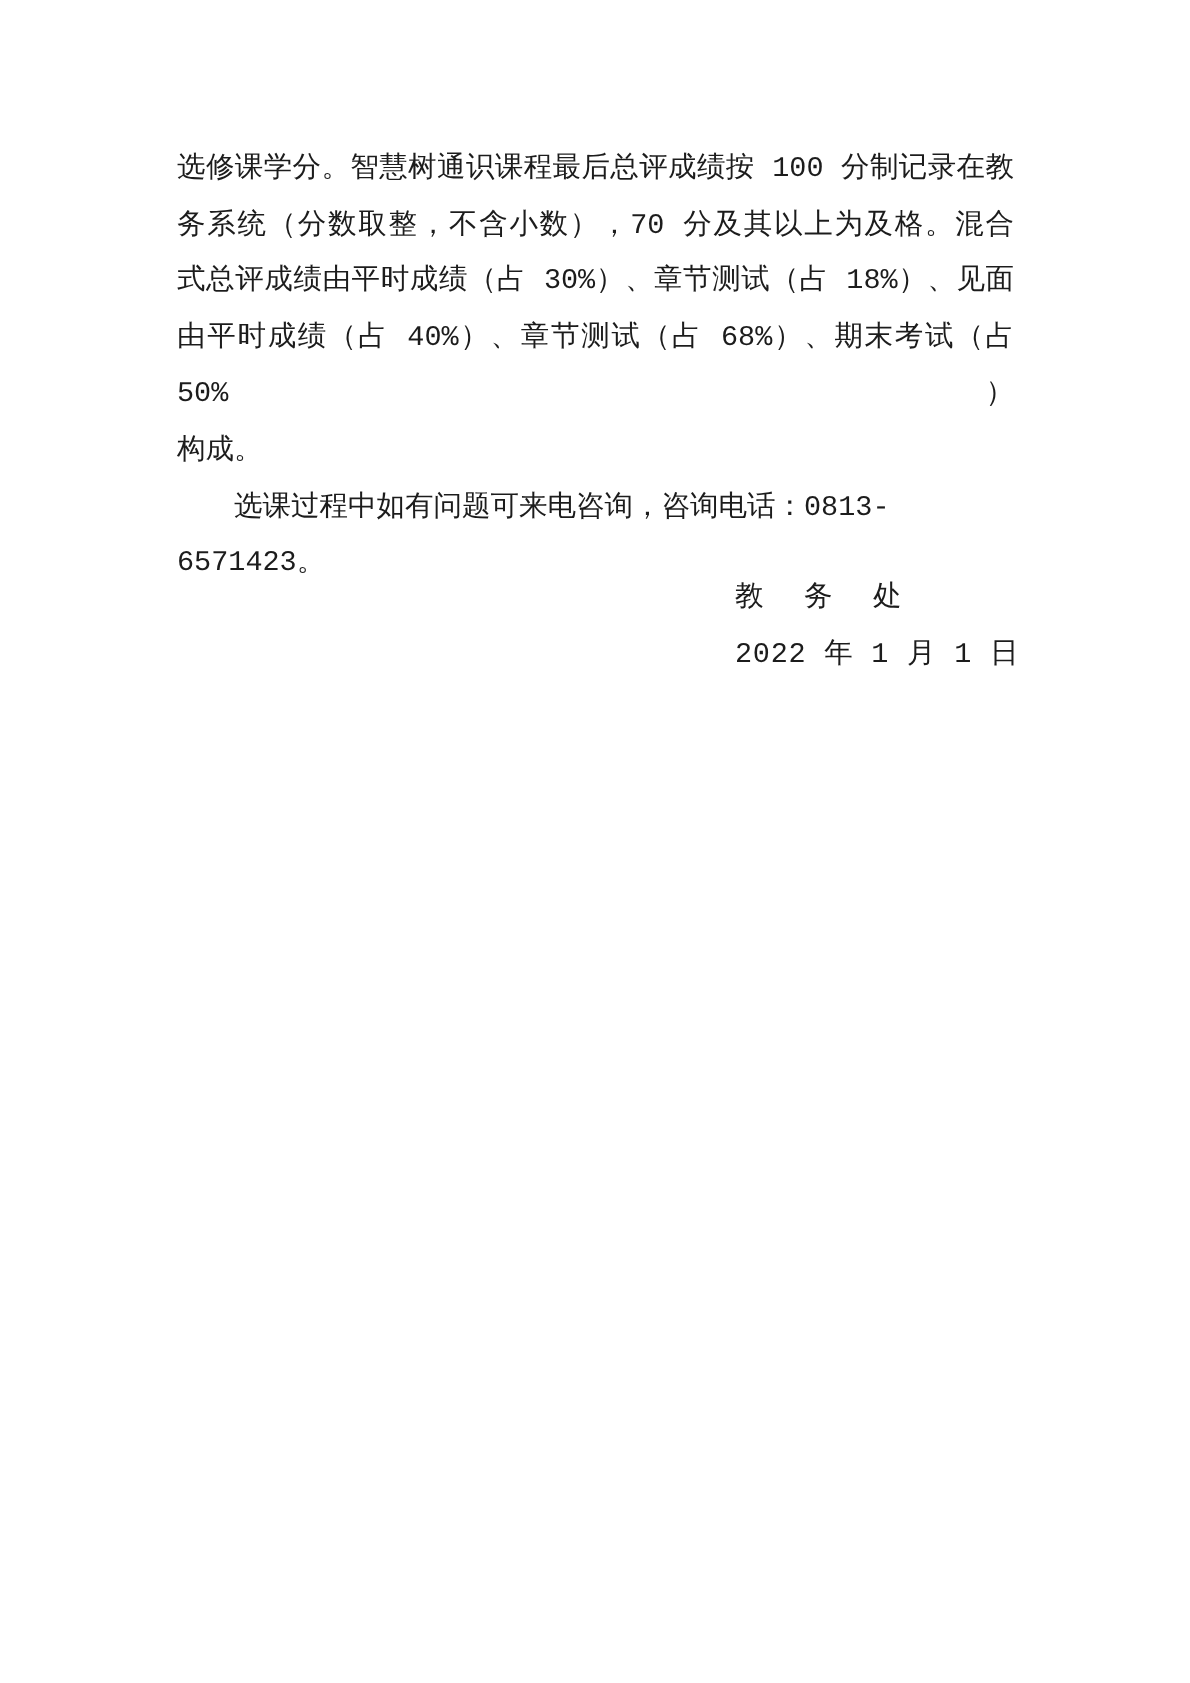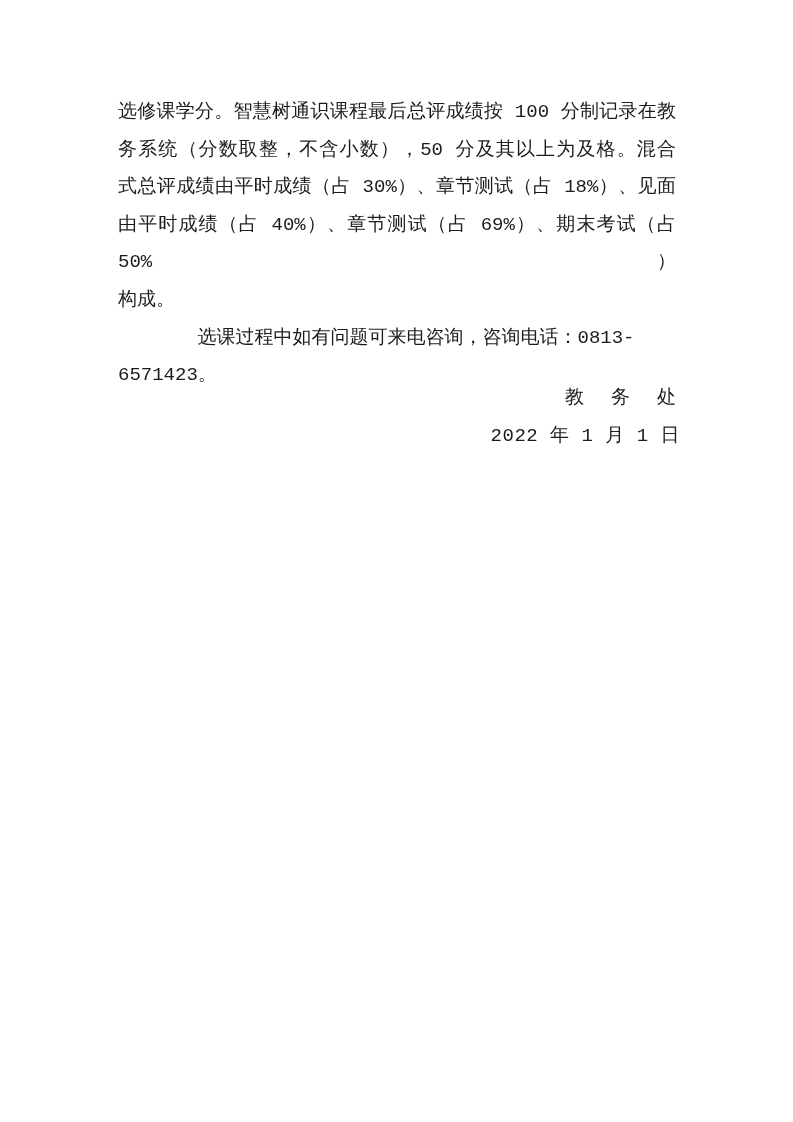--- a/index.html
+++ b/index.html
@@ -26,51 +26,51 @@
   }
   .text-line {
     min-height: 37.6px;
   }
   .text-line.justified {
     text-align: justify;
     text-align-last: justify;
     text-justify: inter-ideograph;
   }
   .text-line.para-end {
-    text-align: center;
+    text-align: left;
     text-align-last: left;
   }
   .text-line.indented {
     text-indent: 38px;
   }
   .closing-block {
     position: absolute;
-    left: 466px;
+    left: 490px;
     top: 380px;
     width: 214px;
-    text-align: right;
+    text-align: left;
     line-height: 37.6px;
   }
   .signature-line {
     letter-spacing: 4px;
   }
   .date-line {
     letter-spacing: 0.5px;
   }
 </style>
 </head>
 <body>
 
 <div class="page">
 
   <div class="body-text">
     <div class="text-line justified">选修课学分。智慧树通识课程最后总评成绩按 100 分制记录在教</div>
-    <div class="text-line justified">务系统（分数取整，不含小数），50 分及其以上为及格。混合</div>
+    <div class="text-line justified">务系统（分数取整，不含小数），70 分及其以上为及格。混合</div>
     <div class="text-line justified">式总评成绩由平时成绩（占 30%）、章节测试（占 18%）、见面</div>
-    <div class="text-line justified">由平时成绩（占 40%）、章节测试（占 69%）、期末考试（占 50%）</div>
+    <div class="text-line justified">由平时成绩（占 40%）、章节测试（占 68%）、期末考试（占 50%）</div>
     <div class="text-line para-end">构成。</div>
     <div class="text-line para-end indented">选课过程中如有问题可来电咨询，咨询电话：0813-6571423。</div>
   </div>
 
   <div class="closing-block">
     <div class="signature-line">教　务　处</div>
     <div class="date-line">2022 年 1 月 1 日</div>
   </div>
 
 </div>

